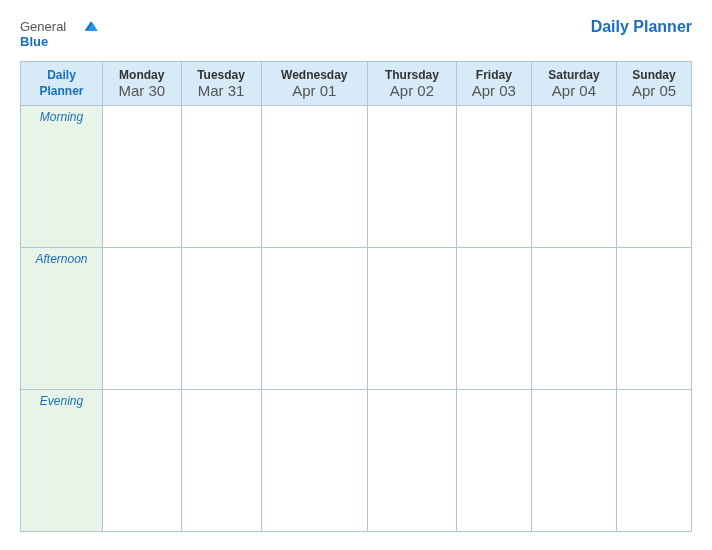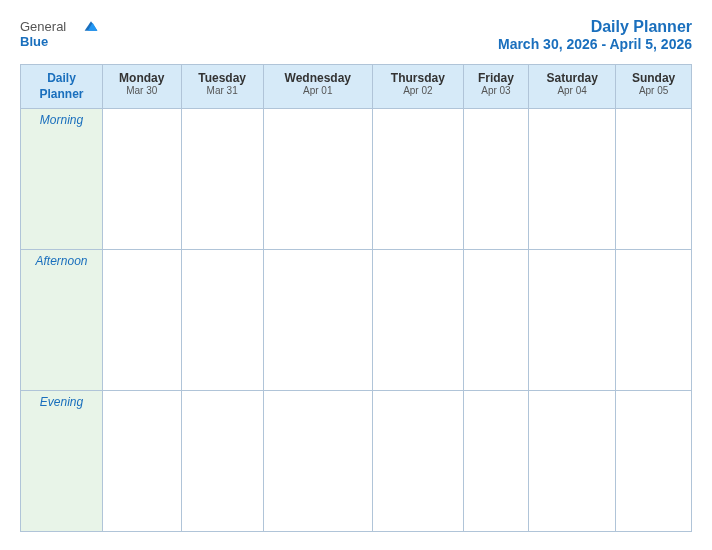--- a/index.html
+++ b/index.html
@@ -95,21 +95,21 @@
       width: 82px;
     }
 
     .header-day-name {
       font-size: 12px;
       font-weight: bold;
       color: #333;
     }
 
     .header-day-date {
-      font-size: 10px;
+      font-size: 15px;
       color: #555;
       font-weight: normal;
     }
 
     .time-label-cell {
       background: #e8f4e8;
       text-align: center;
       vertical-align: middle;
       width: 82px;
       color: #1a6fbd;
@@ -139,21 +139,20 @@
         <polygon points="10,16 16,6 22,16" fill="#2196f3" transform="translate(-4,0)"></polygon>
       </svg>
     </div>
     <div style="display:flex; align-items:center; gap:0;">
       <span class="logo-blue" style="margin-left:0;">Blue</span>
     </div>
   </div>
 
   <div class="title-area">
     <div class="title-main">Daily Planner</div>
-    <div class="title-dates">March 30, 2026 - April 5, 2026</div>
   </div>
 </div>
 
 <table class="planner-table">
   <thead>
     <tr class="header-row">
       <th class="header-daily">
         <span>Daily</span><br>
         <span>Planner</span>
       </th>

